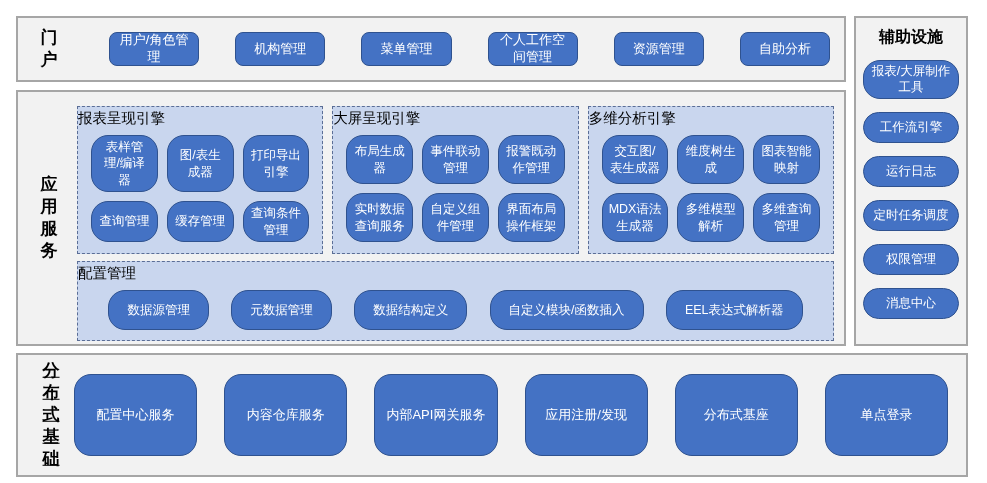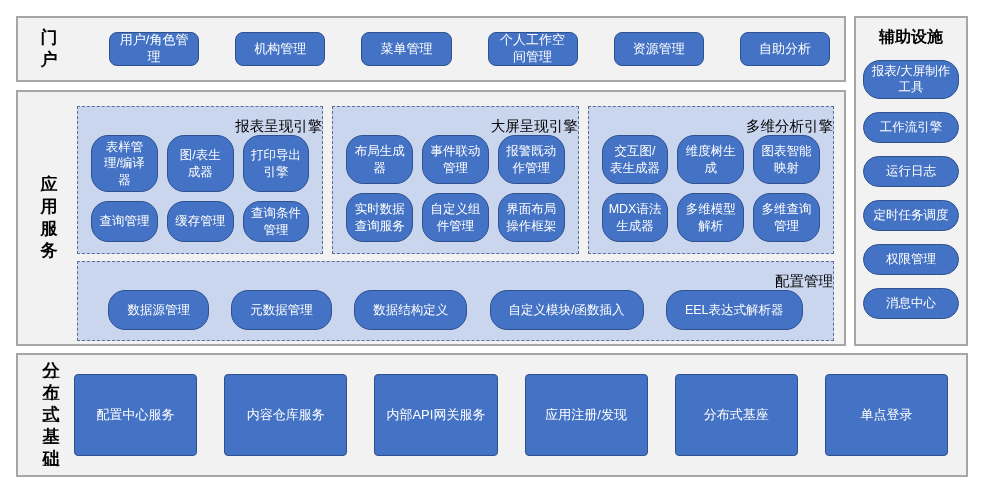--- a/index.html
+++ b/index.html
@@ -26,21 +26,21 @@
   .portal-row { position:absolute; left:56px; right:14px; top:14px; bottom:14px; display:flex; gap:36px;padding-left:35px; }
   .portal-row .btn { flex:1; border-radius:8px; font-size:13px; }
 
   
   #app-panel { left:16px; top:90px; width:830px; height:256px; }
   .engines-row { position:absolute; left:59px; right:10px; top:14px; height:148px; display:flex; gap:9px; }
   .engine {
     flex:1; background:#c9d6ee; border:1.5px dashed #5b6e96;
     display:flex; flex-direction:column;
   }
-  .engine-title { text-align:right; font-size:14.5px; color:#000; padding-top:10px; height:26px; }
+  .engine-title { text-align:left; font-size:14.5px; color:#000; padding-top:2px; height:26px; }
   .engine-grid {
     flex:1; display:grid; grid-template-columns:repeat(3,1fr);
     gap:9px; padding:2px 13px 11px 13px;
   }
   .config-box {
     position:absolute; left:59px; right:10px; top:169px; height:80px;
     background:#c9d6ee; border:1.5px dashed #5b6e96;
     display:flex; flex-direction:column;
   }
   .config-row { flex:1; display:flex; justify-content:space-evenly; align-items:center; padding:0 8px 8px 8px; }
@@ -49,21 +49,21 @@
   
   #aux-panel { left:854px; top:16px; width:114px; height:330px; }
   .aux-title { text-align:center; font-size:16px; font-weight:bold; color:#000; margin-top:9px; }
   .aux-col { display:flex; flex-direction:column; gap:13px; padding:12px 7px 0 7px; }
   .aux-col .btn { min-height:31px; font-size:12.5px; }
 
   
   #dist-panel { left:16px; top:353px; width:952px; height:124px; }
   #dist-panel .vlabel { left:22px;text-decoration:underline; }
   .dist-row { position:absolute; left:56px; right:18px; top:19px; bottom:19px; display:flex; gap:27px; }
-  .dist-row .btn { flex:1; border-radius:4px; font-size:13px; }
+  .dist-row .btn { flex:1; border-radius:17px; font-size:13px; }
 </style>
 </head>
 <body>
 
 <div class="stage">
 
   <div class="panel" id="portal-panel">
     <div class="vlabel">门户</div>
     <div class="portal-row">
       <div class="btn">用户/角色管理</div>

